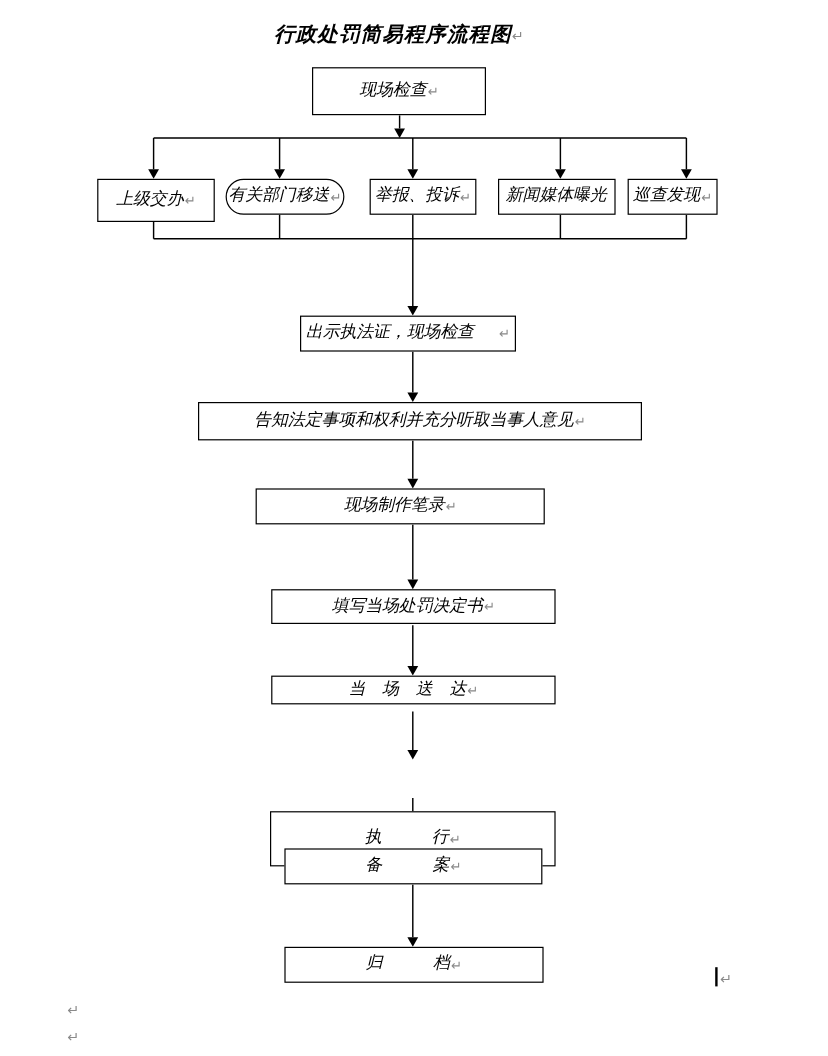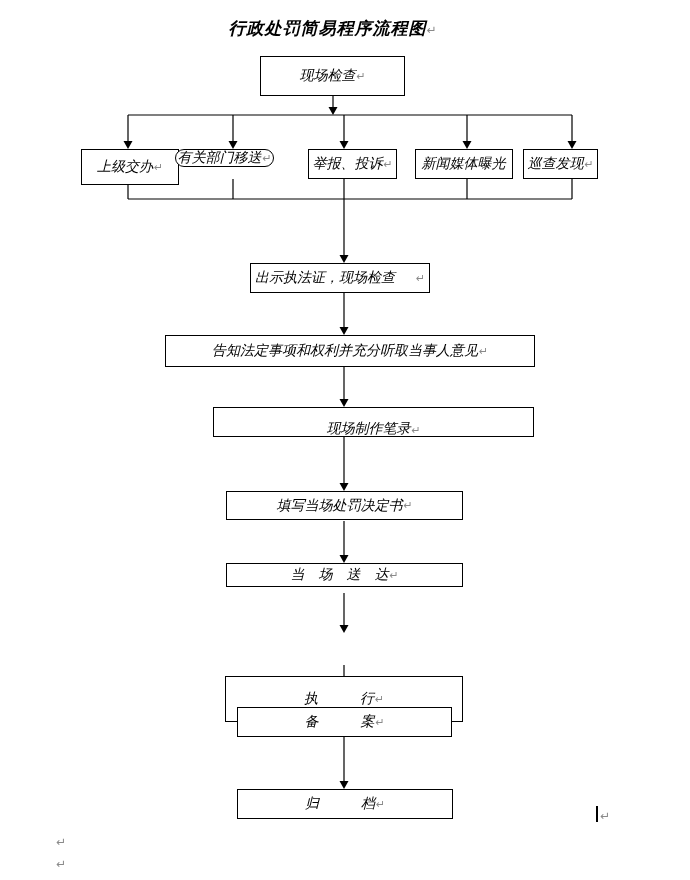--- a/index.html
+++ b/index.html
@@ -60,27 +60,27 @@
   }
   .text-cursor {
     position: absolute;
     left: 596px; top: 806px;
     width: 2px; height: 16px;
     background: #000000;
   }
   
   #box-source   { left:260px; top:56px;  width:145px; height:40px; }
   #box-ch0      { left:70px;  top:149px; width:98px;  height:36px;margin-left:11px; }
-  #box-ch1      { left:175px; top:149px; width:99px;  height:18px;border-radius:15px; }
+  #box-ch1      { left:188px; top:149px; width:99px;  height:30px;border-radius:15px; }
   #box-ch2      { left:308px; top:149px; width:89px;  height:30px; }
   #box-ch3      { left:415px; top:149px; width:98px;  height:30px; }
   #box-ch4      { left:523px; top:149px; width:75px;  height:30px; }
   #box-step0    { left:250px; top:263px; width:180px; height:30px;gap:20px; }
   #box-step1    { left:165px; top:335px; width:370px; height:32px; }
-  #box-step2    { left:213px; top:407px; width:321px; height:30px;align-items:flex-end; }
+  #box-step2    { left:213px; top:407px; width:241px; height:30px; }
   #box-step3    { left:226px; top:491px; width:237px; height:29px; }
   #box-step4    { left:226px; top:563px; width:237px; height:24px; }
   #box-step5    { left:225px; top:633px; width:238px; height:46px;margin-top:43px; }
   #box-step6    { left:237px; top:707px; width:215px; height:30px; }
   #box-step7    { left:237px; top:789px; width:216px; height:30px;justify-content:center; }
 </style>
 </head>
 <body>
 
 <div class="page">

